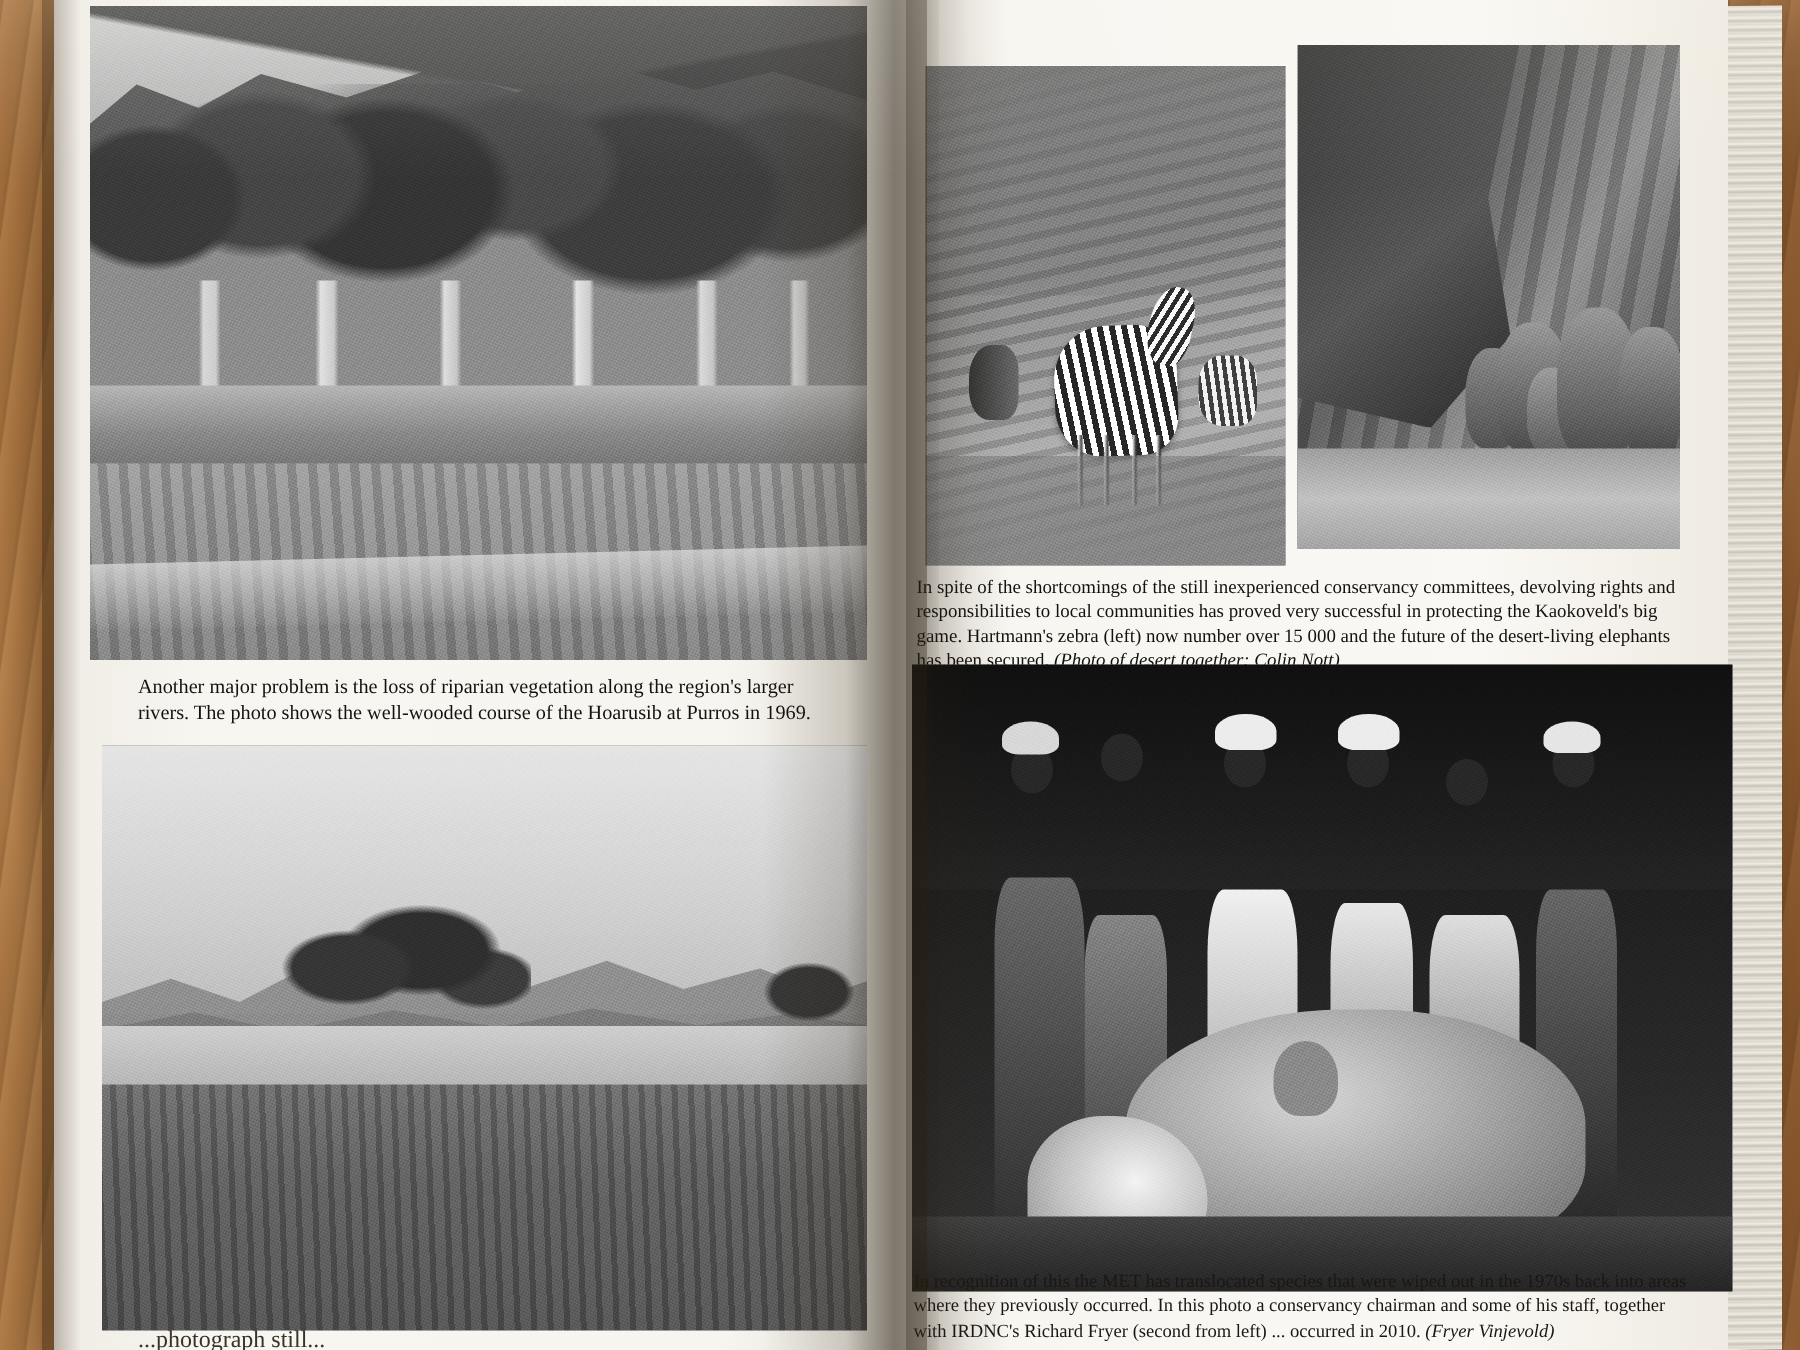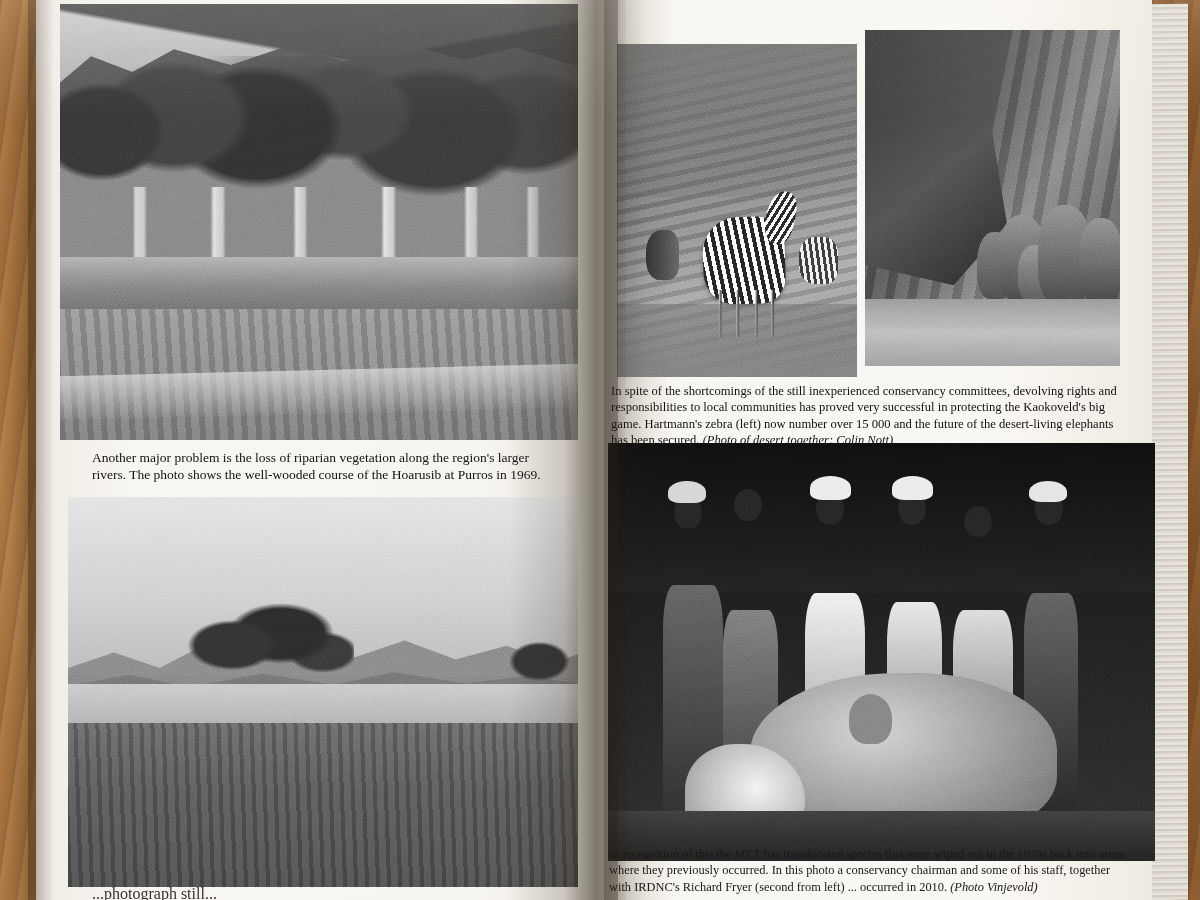--- a/index.html
+++ b/index.html
@@ -510,21 +510,21 @@
       <div class="hat hat6"></div>
       <div class="rhino-body"></div>
       <div class="rhino-ear"></div>
       <div class="rhino-head"></div>
       <div class="floor"></div>
       <div class="noise"></div>
     </div>
 
     <div class="caption" id="caption-rhino">
       <span>In recognition of this the MET has translocated species that were wiped out in the 1970s back into areas where they previously occurred. In this photo a conservancy chairman and some of his staff, together with IRDNC's Richard Fryer (second from left) ... occurred in 2010.</span>
-      <span class="credit">(Photo Vinjevold)</span>
+      <span class="credit">(Fryer Vinjevold)</span>
     </div>
 
     <div class="gutter"></div>
     <div class="left-curl"></div>
     <div class="curve-shade-left"></div>
     <div class="curve-shade-right"></div>
   </div>
 
   <div class="top-light"></div>
 </div>

